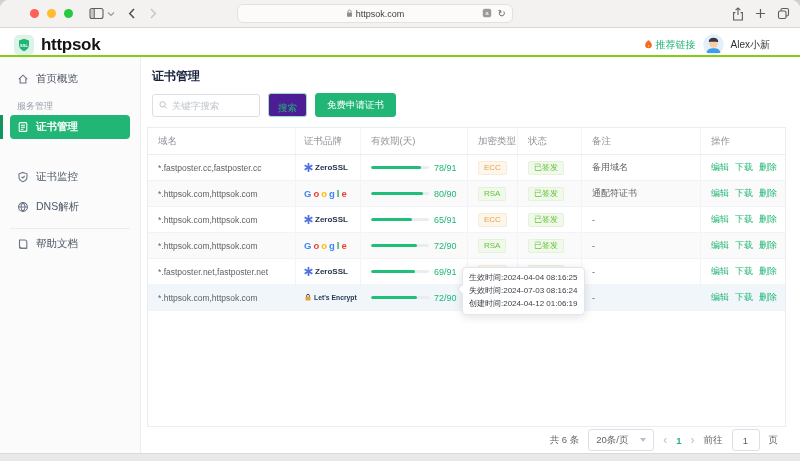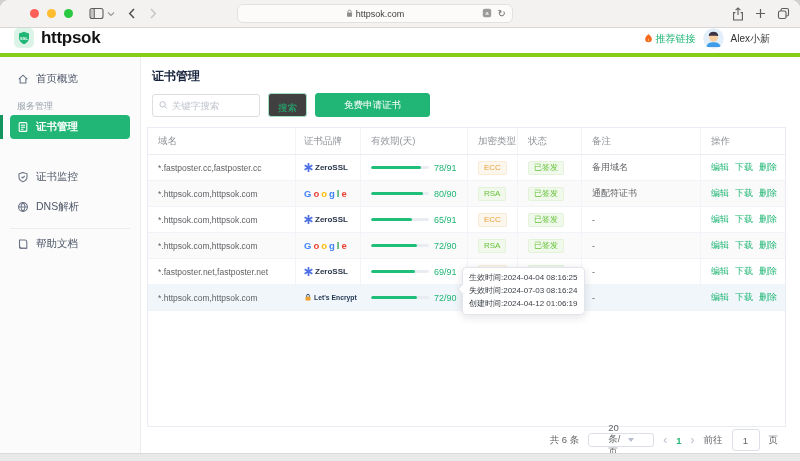--- a/index.html
+++ b/index.html
@@ -24,21 +24,21 @@
   .urlbar { position:absolute; left:237px; top:4px; width:276px; height:19px; background:#fcfbfa;
             border:1px solid #e3e0de; border-radius:6px; display:flex; align-items:center;
             justify-content:center; font-size:9px; color:#3d3d3d; }
   .url-lock { margin-right:3px; display:flex; }
   .url-actions { position:absolute; right:6px; top:0; height:100%; display:flex; gap:6px; align-items:center; color:#777; }
   .reload { font-size:10px; color:#6a6a6a; }
   .chrome-right { position:absolute; right:10px; display:flex; gap:11px; align-items:center; color:#5d5d5d; }
 
   
   .appbar { position:absolute; top:28px; left:0; right:0; height:29px; background:#fff;
-            border-bottom:4px solid #84cc16; display:flex; align-items:flex-start;
+            border-bottom:2px solid #84cc16; display:flex; align-items:flex-end;
             justify-content:space-between; padding:0 30px 0 14px; }
   .logo { display:flex; align-items:center; gap:7px; }
   .logo-badge { width:20px; height:20px; border-radius:5px; background:#dcf3e8;
                 display:flex; align-items:center; justify-content:center; }
   .logo-text { font-size:17px; font-weight:bold; color:#141414; letter-spacing:-0.3px; }
   .appbar-right { display:flex; align-items:center; gap:7px; }
   .referral { display:flex; align-items:center; gap:3px; color:#21b675; font-size:10px; cursor:pointer; }
   .avatar { width:21px; height:21px; border-radius:50%; overflow:hidden; display:flex; }
   .username { font-size:10px; color:#303133; }
 
@@ -59,22 +59,22 @@
   
   .main { position:absolute; top:57px; left:142px; right:0; bottom:8px; background:#fff; }
   .page-title { position:absolute; top:11px; left:10px; font-size:12px; font-weight:bold; color:#17233d; }
   .search-row { position:absolute; top:36px; left:10px; display:flex; gap:8px; align-items:center; }
   .search-input { width:108px; height:23px; border:1px solid #dcdee2; border-radius:3px; background:#fff;
                   display:flex; align-items:center; padding:0 6px; gap:4px; }
   .search-input input { border:none; outline:none; width:100%; font-size:9.5px; color:#606266; background:transparent; }
   .search-input input::placeholder { color:#bfc4cc; }
   .btn { height:24px; border-radius:3px; font-size:9.5px; cursor:pointer;
          font-family:"Liberation Sans","DejaVu Sans",sans-serif; }
-  .btn-plain { padding:8px 9px; background:#404040; border:1px solid #9fdfc2; color:#21b675; }
-  .btn-primary { padding:0 28px; background:#21b675; border:1px solid #21b675; color:#fff; }
+  .btn-plain { padding:8px 9px; background:#4c1d95; border:1px solid #9fdfc2; color:#21b675; }
+  .btn-primary { padding:0 11px; background:#21b675; border:1px solid #21b675; color:#fff; }
 
   
   .table-box { position:absolute; top:70px; left:5px; width:639px; height:300px;
                border:1px solid #e9edf3; background:#fff; }
   .trow { display:flex; height:26px; border-bottom:1px solid #f0f3f7; font-size:9px; color:#606266; }
   .thead { height:27px; font-size:9.5px; color:#909399; border-bottom:1px solid #e9edf3; }
   .cell { display:flex; align-items:center; padding:0 10px; height:100%;
           border-right:1px solid #f2f4f8; overflow:hidden; white-space:nowrap; }
   .cell:last-child { border-right:none; }
   .c0{ width:148px; font-size:8.5px; } .c1{ width:65px; padding:0 2px 0 8px; } .c2{ width:107px; }
@@ -100,22 +100,22 @@
   .tooltip { position:absolute; left:320px; top:210px; background:#fff; border:1px solid #e2e5eb;
              border-radius:4px; box-shadow:0 2px 10px rgba(0,0,0,.12); padding:4px 6px;
              font-size:8px; color:#3a3f45; line-height:1.6; white-space:nowrap; z-index:5; }
   .tooltip::before { content:""; position:absolute; left:-4px; top:17px; width:7px; height:7px;
              background:#fff; border-left:1px solid #e2e5eb; border-bottom:1px solid #e2e5eb;
              transform:rotate(45deg); }
 
   
   .pagination { position:absolute; right:22px; top:372px; display:flex; align-items:center;
                 gap:9px; font-size:9.5px; color:#606266; }
-  .psize { width:66px; height:14px; border:1px solid #dcdfe6; border-radius:3px; display:flex;
-           align-items:center; justify-content:space-between; padding:0 19px; cursor:pointer; }
+  .psize { width:66px; height:22px; border:1px solid #dcdfe6; border-radius:3px; display:flex;
+           align-items:center; justify-content:space-between; padding:0 7px; cursor:pointer; }
   .caret { width:0; height:0; border-left:3.5px solid transparent; border-right:3.5px solid transparent;
            border-top:4px solid #b7bfcc; }
   .parrow { color:#b7bfcc; font-size:12px; cursor:pointer; }
   .pnum { color:#21b675; font-weight:bold; cursor:pointer; }
   .pgoto { width:28px; height:22px; border:1px solid #dcdfe6; border-radius:3px; text-align:center;
            font-size:9.5px; color:#606266; outline:none; }
 
   .window-bottom { position:absolute; left:0; right:0; bottom:0; height:8px;
                    background:#e9e9e9; border-top:1px solid #dadada; }
 </style>

